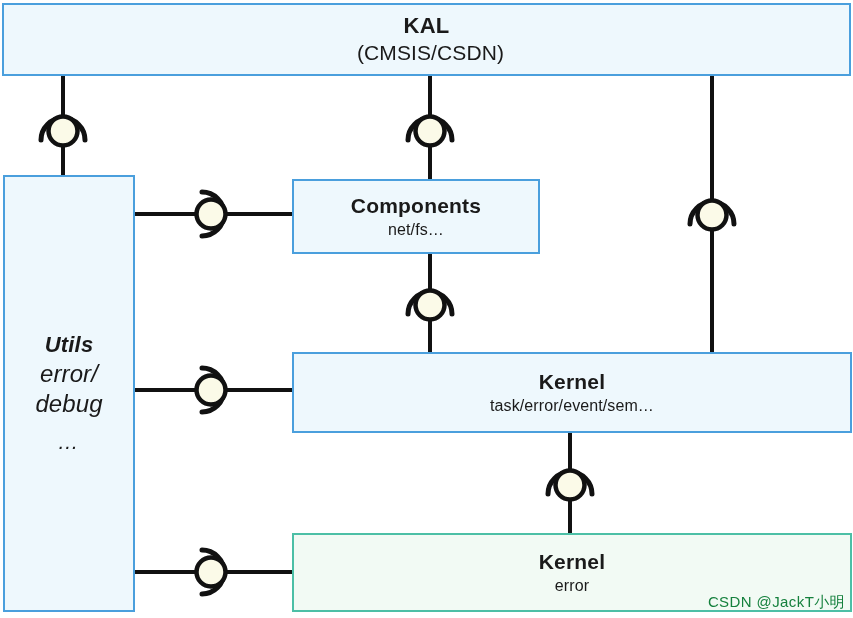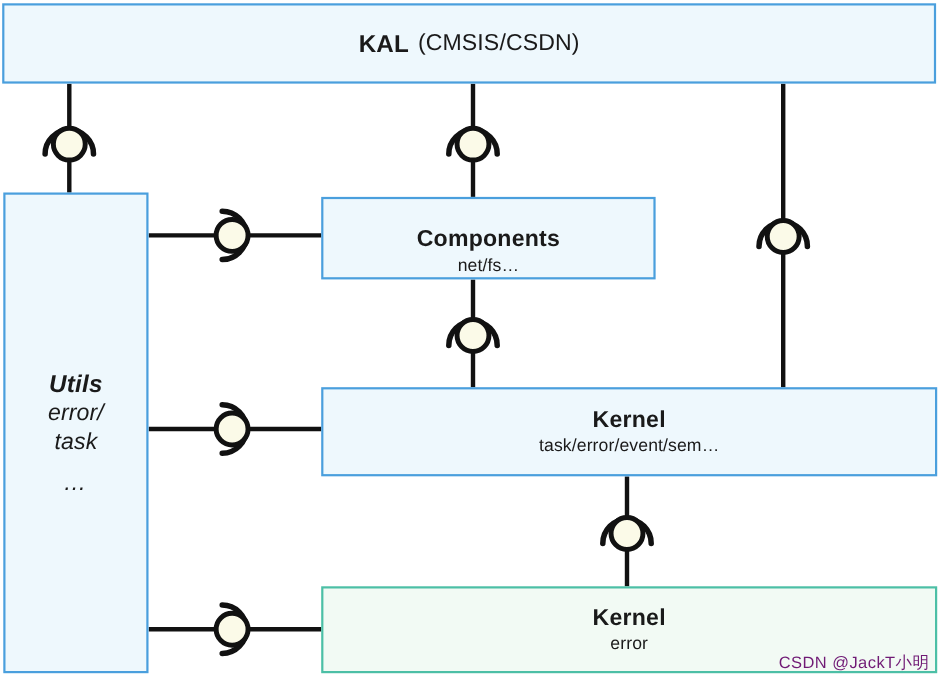--- a/index.html
+++ b/index.html
@@ -47,49 +47,49 @@
     background: #eef8fd;
     border: 2px solid #4a9fdd;
   }
   .box-green {
     background: #f2faf4;
     border: 2px solid #4cbfa6;
   }
   
   #node-kal {
     left: 2px; top: 3px; width: 849px; height: 73px;
-    flex-direction: row;
+    flex-direction: column;
     gap: 0px;
   }
   #node-kal .title { font-size: 22px; }
   #node-kal .subtitle { font-size: 21px; padding-left: 8px; }
 
   #node-components {
-    left: 292px; top: 179px; width: 304px; height: 75px; justify-content: flex-end;
+    left: 292px; top: 179px; width: 248px; height: 75px;
   }
   #node-utils {
     left: 3px; top: 175px; width: 132px; height: 437px; font-style: italic;
   }
   #node-utils .title { font-size: 22px; }
-  #node-utils .subtitle { font-size: 21px; }
+  #node-utils .subtitle { font-size: 24px; }
   #node-utils .dots { font-size: 21px; padding-top: 10px; letter-spacing: 2px;}
 
   #node-kernel {
     left: 292px; top: 352px; width: 560px; height: 81px;
   }
   #node-kernel-arch {
     left: 292px; top: 533px; width: 560px; height: 79px;
   }
 
   #watermark {
     position: absolute;
     right: 8px;
     bottom: 6px;
     font-size: 15px;
-    color: #701a75;
+    color: #15803d;
     letter-spacing: 0.4px;
     white-space: nowrap;
     pointer-events: none;
   }
 </style>
 </head>
 <body>
 
 <div id="diagram-root">
 
@@ -163,21 +163,21 @@
   </div>
 
   <div class="node-box box-blue" id="node-components">
     <span class="title">Components</span>
     <span class="subtitle">net/fs…</span>
   </div>
 
   <div class="node-box box-blue" id="node-utils">
     <span class="title">Utils</span>
     <span class="subtitle">error/</span>
-    <span class="subtitle">task</span>
+    <span class="subtitle">debug</span>
     <span class="dots">…</span>
   </div>
 
   <div class="node-box box-blue" id="node-kernel">
     <span class="title">Kernel</span>
     <span class="subtitle">task/error/event/sem…</span>
   </div>
 
   <div class="node-box box-green" id="node-kernel-arch">
     <span class="title">Kernel</span>

